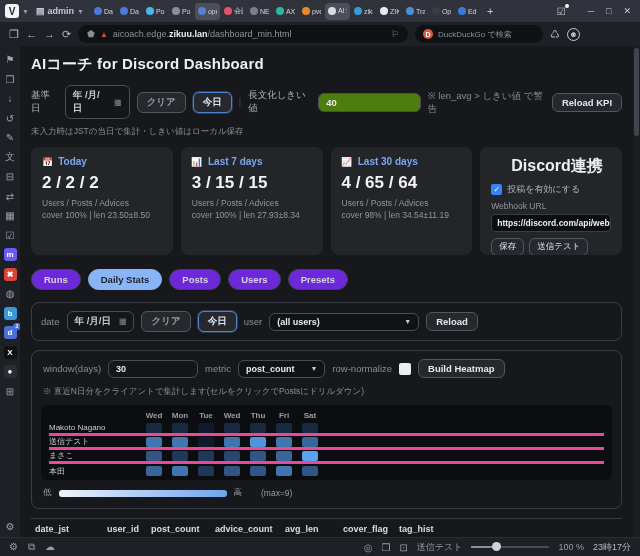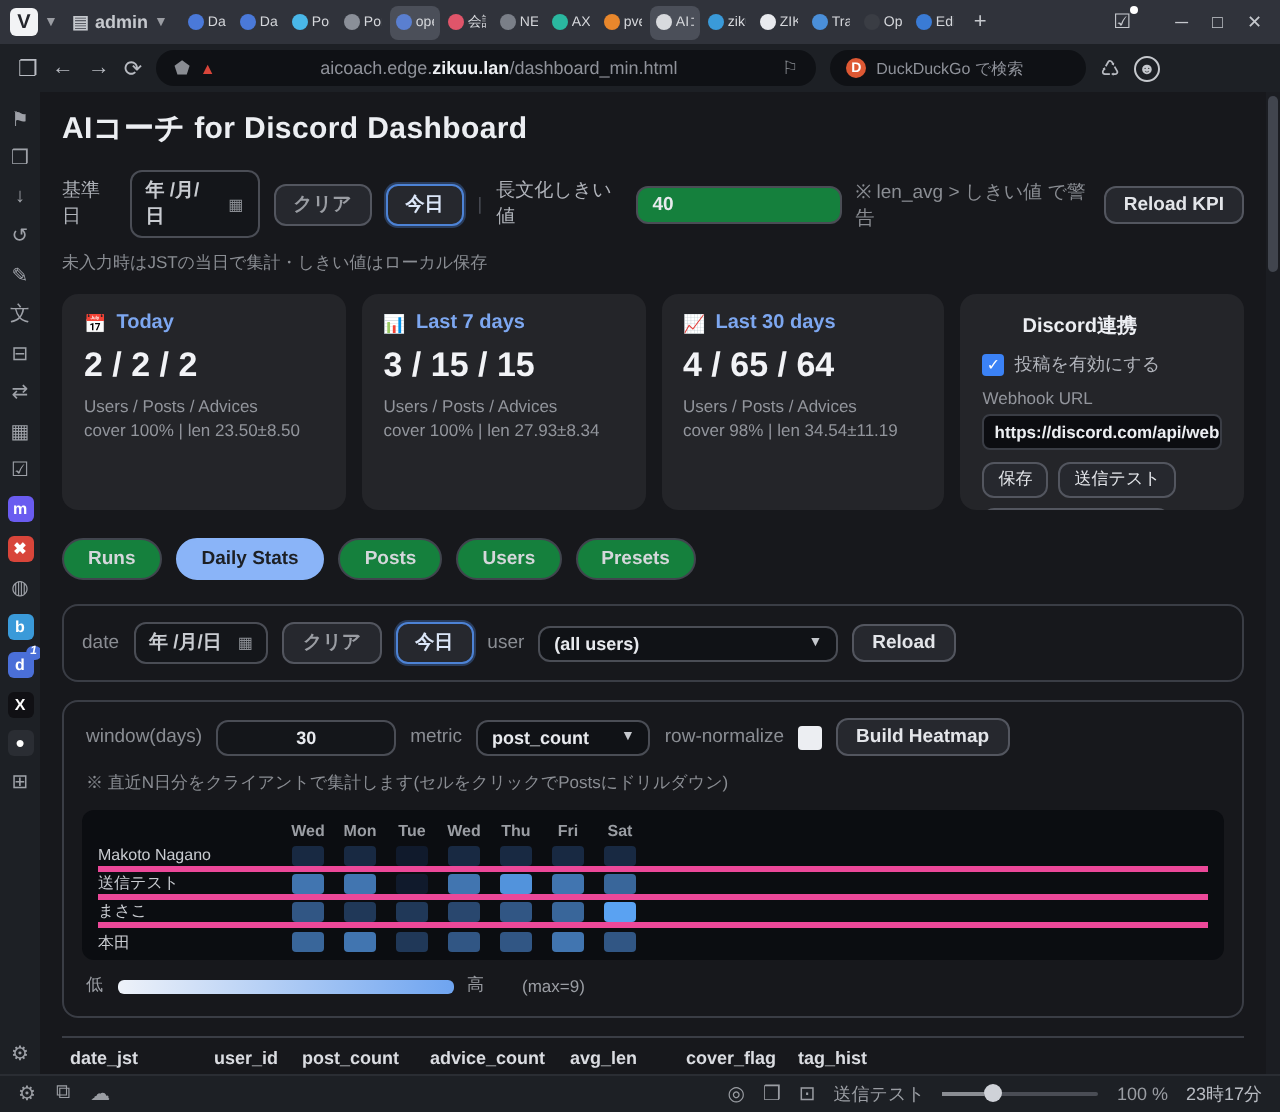--- a/index.html
+++ b/index.html
@@ -30,21 +30,21 @@
   .wsicon { position:relative; color:#c5c8cd; font-size:10px; margin:0 10px 0 4px; }
   .wsicon i { position:absolute; top:-2px; right:-3px; width:4px; height:4px;
     background:#fff; border-radius:50%; }
   .addrbar { position:absolute; top:22px; left:0; right:0; height:24px; background:#1d2025;
     display:flex; align-items:center; gap:7px; padding:0 9px; }
   .abicon { color:#b8bbc2; font-size:11px; }
   .urlpill { height:18px; background:#0f1115; border-radius:10px; flex:1; max-width:330px;
     display:flex; align-items:center; gap:5px; padding:0 9px; }
   .urlpill .shield { color:#8a8d93; font-size:9px; }
   .urlpill .warn { color:#d8453a; font-size:8px; }
-  .urltext { font-size:9px; color:#8f929a; white-space:nowrap; overflow:hidden; flex:1;text-align:center; }
+  .urltext { font-size:9px; color:#8f929a; white-space:nowrap; overflow:hidden; flex:1; }
   .urltext b { color:#eceef2; }
   .flag { color:#8a8d93; font-size:9px; }
   .searchpill { height:18px; background:#0f1115; border-radius:10px; width:128px;
     display:flex; align-items:center; gap:5px; padding:0 8px; }
   .ddg { width:10px; height:10px; border-radius:50%; background:#de5833; color:#fff;
     font-size:7px; font-weight:bold; display:flex; align-items:center; justify-content:center; flex:none; }
   .searchtext { font-size:8px; color:#8f929a; white-space:nowrap; overflow:hidden; }
   .avatar { width:13px; height:13px; border-radius:50%; border:1.5px solid #c5c8cd;
     color:#c5c8cd; font-size:8px; display:flex; align-items:center; justify-content:center; }
   
@@ -78,54 +78,54 @@
   .lbl.dim { color:#8a8d93; }
   .dateinput { display:flex; align-items:center; gap:8px; background:#14161a;
     border:1px solid #4a4d55; border-radius:6px; padding:3px 7px; color:#c9ccd1;
     font-weight:bold; font-size:9.5px; }
   .dateinput .cal { color:#8a8d93; font-size:8px; font-weight:normal; }
   .btn { background:#26282e; border:1px solid #53565f; border-radius:6px; color:#e3e5e9;
     font-size:9.5px; padding:3px 9px; font-weight:bold; white-space:nowrap; }
   .btn.clear { color:#9a9da3; }
   .btn.today { border-color:#4d83d6; color:#dbe6f8; box-shadow:0 0 0 1px rgba(77,131,214,.35); }
   .sep { color:#4a4d55; }
-  .txtinput { background:#15803d; border:1px solid #4a4d55; border-radius:6px; color:#e8eaee;
+  .txtinput { background:#4d7c0f; border:1px solid #4a4d55; border-radius:6px; color:#e8eaee;
     font-weight:bold; font-size:9.5px; padding:3px 7px; width:108px; }
   .subnote { color:#8a8d93; font-size:8.5px; margin:7px 0 9px; }
   
   .cards { display:flex; gap:8px; height:108px; margin-bottom:14px; }
   .card { flex:1; background:#242529; border-radius:8px; padding:9px 11px; overflow:hidden; }
   .kpi-title { display:flex; align-items:center; gap:5px; color:#7da7f0; font-weight:bold;
     font-size:10px; }
   .kpi-ico { font-size:9px; }
   .kpi-value { font-size:17px; font-weight:bold; color:#f2f3f6; margin:6px 0 5px; }
   .kpi-sub { color:#92959c; font-size:8.5px; line-height:1.4; }
-  .d-title { color:#eceef2; font-weight:bold; font-size:10px; margin-bottom:6px;padding-left:20px; }
+  .d-title { color:#eceef2; font-weight:bold; font-size:16px; margin-bottom:6px;padding-left:20px; }
   .cbrow { display:flex; align-items:center; gap:5px; color:#b0b3ba; font-size:9px; margin-bottom:5px; }
   .cb { width:11px; height:11px; border-radius:2px; background:#3b82f6; color:#fff; font-size:8px;
     display:flex; align-items:center; justify-content:center; flex:none; }
   .cb.empty { background:#eceef2; }
   .whlabel { color:#92959c; font-size:8.5px; margin-bottom:3px; }
   .whinput { width:100%; background:#0c0d11; border:1px solid #3a3d45; border-radius:4px;
     color:#eceef2; font-weight:bold; font-size:8.5px; padding:3px 5px; white-space:nowrap;
     overflow:hidden; margin-bottom:6px; }
   .dbtns { display:flex; gap:5px; flex-wrap:wrap; }
   .btn.sm { font-size:8.5px; padding:2px 7px; font-weight:normal; color:#e3e5e9; }
   
   .pills { display:flex; gap:7px; margin:2px 0 12px; }
-  .pill { background:#15803d; border:1px solid #41454e; border-radius:12px; padding:4px 12px;
+  .pill { background:#6d28d9; border:1px solid #41454e; border-radius:12px; padding:4px 12px;
     font-size:9.5px; font-weight:bold; color:#d5d7db; }
   .pill.active { background:#8ab4f8; border-color:#8ab4f8; color:#1d2025; }
   
   .panel { border:1px solid #3a3d45; border-radius:8px; padding:8px 9px; margin-bottom:9px; }
   .select { display:flex; align-items:center; background:#101216; border:1px solid #4a4d55;
     border-radius:6px; padding:3px 7px; gap:16px; color:#e8eaee; font-weight:bold; font-size:9px; }
   .select .chev { color:#c5c8cd; font-size:7px; font-weight:normal; }
   .numinput { background:#14161a; border:1px solid #4a4d55; border-radius:6px; color:#e8eaee;
-    font-weight:bold; font-size:9px; padding:3px 7px; width:90px;text-align:center; }
+    font-weight:bold; font-size:9px; padding:3px 7px; width:90px; }
   .hnote { color:#8a8d93; font-size:8.5px; margin:8px 0 7px 2px; }
   .heatbox { background:#0b0d11; border-radius:6px; padding:4px 8px 2px; }
   .hm-head { display:flex; align-items:center; height:13px; }
   .hm-row { display:flex; align-items:center; height:14px; border-bottom:3px solid #ec4899; }
   .hm-row:last-child { border-bottom:none; }
   .hm-label { width:92px; font-size:8px; color:#c9ccd1; white-space:nowrap; overflow:hidden; }
   .hm-day { width:26px; text-align:center; font-size:8px; font-weight:bold; color:#9a9da3; }
   .hm-cell { width:26px; display:flex; justify-content:center; }
   .hm-cell i { width:16px; height:10px; border-radius:2px; display:block; }
   .legend { display:flex; align-items:center; gap:7px; margin:7px 0 1px 2px;

